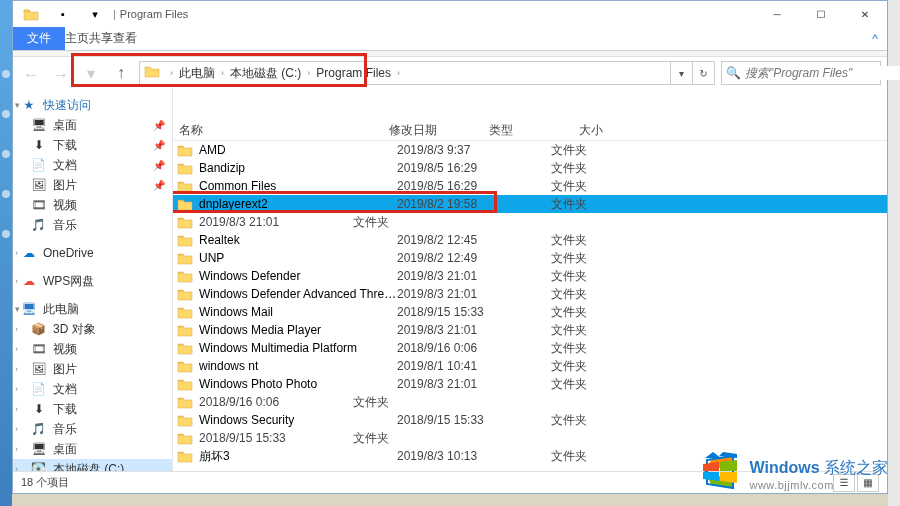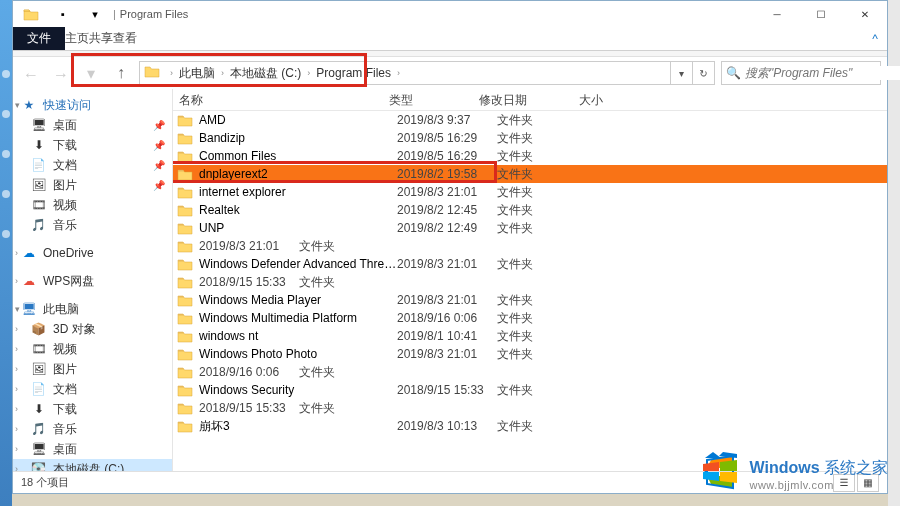--- a/index.html
+++ b/index.html
@@ -6,21 +6,21 @@
 body { background: #e8e8e8; width: 900px; height: 506px; overflow: hidden; position: relative; }
 .window { position: absolute; left: 12px; top: 0; width: 876px; height: 494px; background: #fff; border: 1px solid #8badc9; display: flex; flex-direction: column; }
 .titlebar { height: 26px; background: #fff; display: flex; align-items: center; font-size: 11px; }
 .titlebar .icon { width: 16px; height: 16px; margin: 0 6px; display:flex;align-items:center;justify-content:center; }
 .titlebar .qat { display:flex; gap:4px; padding-left:4px; }
 .titlebar .sep { color:#888; margin:0 4px; }
 .titlebar .title { color:#555; }
 .titlebar .winbtns { margin-left:auto; display:flex; }
 .titlebar .winbtn { width:44px; height:26px; display:flex; align-items:center; justify-content:center; color:#333; font-size:10px; }
 .tabrow { height:24px; display:flex; align-items:stretch; font-size:12px; border-bottom:1px solid #d0d0d0; }
-.tabrow .filetab { background:#0f172a; color:#fff; padding:0 14px; display:flex; align-items:center; }
+.tabrow .filetab { background:#3b82f6; color:#fff; padding:0 14px; display:flex; align-items:center; }
 .tabrow .tab { padding:0 0; display:flex; align-items:center; color:#444; }
 .tabrow .help { margin-left:auto; width:24px; display:flex; align-items:center; justify-content:center; color:#1979ca; }
 .ribbonstrip { height:6px; background:#f5f5f5; border-bottom:1px solid #e0e0e0; }
 .addrrow { height:32px; background:#fff; display:flex; align-items:center; gap:6px; padding:0 6px; position:relative; }
 .navbtn { width:24px; height:24px; display:flex; align-items:center; justify-content:center; color:#666; border-radius:2px; }
 .navbtn.disabled { color:#ccc; }
 .addrbar { flex:1; height:24px; border:1px solid #ccc; display:flex; align-items:center; font-size:12px; background:#fff; }
 .addrbar .fi { width:18px; height:18px; margin:0 4px; }
 .crumb { padding:0 2px; color:#333; }
 .chev { color:#888; padding:0 4px; font-size:9px; }
@@ -31,34 +31,34 @@
 .body { flex:1; display:flex; overflow:hidden; }
 .sidebar { width:160px; border-right:1px solid #e5e5e5; background:#fff; overflow-y:auto; font-size:12px; padding:6px 0; }
 .sb-group { margin-bottom:8px; }
 .sb-item { display:flex; align-items:center; height:20px; padding-left:18px; gap:6px; color:#333; position:relative; }
 .sb-item.head { padding-left:8px; font-weight:400; }
 .sb-item.head.quick { color:#2670b8; }
 .sb-item.sel { background:#cde8ff; }
 .sb-item .exp { position:absolute; left:2px; font-size:9px; color:#888; }
 .sb-item .sbicon { width:16px; height:16px; display:flex;align-items:center;justify-content:center; font-size:12px; }
 .sb-item .pin { margin-left:auto; margin-right:6px; color:#888; font-size:10px; }
-.content { flex:1; display:flex; flex-direction:column; }
+.content { flex:1; display:flex; flex-direction:column;margin-top:30px; }
 .colheads { height:22px; border-bottom:1px solid #e8e8e8; display:flex; font-size:12px; color:#444; background:#fff; }
 .colheads .ch { padding:3px 6px; border-right:1px solid transparent; }
 .ch-name { width:210px; padding-left:6px; }
 .ch-date { width:100px; }
 .ch-type { width:90px; }
 .ch-size { width:80px; }
 .filelist { flex:1; overflow:auto; font-size:12px; }
 .row { display:flex; align-items:center; height:18px; padding-left:4px; }
 .row .fi { width:16px; height:14px; margin-right:6px; }
 .row .rname { width:198px; overflow:hidden; text-overflow:ellipsis; white-space:nowrap; }
 .row .rdate { width:100px; color:#444; }
-.row .rtype { width:90px; color:#444; }
-.row.sel { background:#f97316; }
+.row .rtype { width:90px; color:#444;text-align:right; }
+.row.sel { background:#0ea5e9; }
 .statusbar { height:22px; border-top:1px solid #e0e0e0; display:flex; align-items:center; font-size:11px; color:#444; padding:0 8px; }
 .statusbar .viewbtns { margin-left:auto; display:flex; gap:2px; }
 .statusbar .vbtn { width:22px; height:18px; border:1px solid #ccc; display:flex;align-items:center;justify-content:center; font-size:10px; }
 .folder-icon { fill:#ffd86b; stroke:#d9a537; stroke-width:0.5; }
 .leftstrip { position:absolute; left:0; top:0; width:12px; height:506px; background:linear-gradient(#5da9e6,#3d7fbf); display:flex; flex-direction:column; align-items:center; padding-top:70px; gap:32px; color:#fff; font-size:9px; }
 .leftstrip .dot { width:8px; height:8px; border-radius:50%; background:#fff; opacity:0.6; }
 .watermark { position:absolute; right:12px; bottom:10px; display:flex; align-items:center; gap:8px; z-index:20; }
 .wm-icon svg { width:40px; height:40px; }
 .wm-text { font-size:16px; color:#2a78c4; font-weight:500;text-align:center; }
 .wm-text .b { font-weight:700; }
@@ -236,22 +236,22 @@
               <span>本地磁盘 (C:)</span>
             </div>
           </div>
       </div>
 
     </div>
 
     <div class="content">
       <div class="colheads">
         <div class="ch ch-name">名称</div>
+        <div class="ch ch-date">修改日期</div>
         <div class="ch ch-type">类型</div>
-        <div class="ch ch-date">修改日期</div>
         <div class="ch ch-size">大小</div>
       </div>
       <div class="filelist" id="filelist" style="position:relative">
         <div class="redbox" style="left:-6px; top:50px; width:330px; height:22px;"></div>
       <div class="row">
             <span class="fi"><svg class="folder" viewBox="0 0 16 14">
                 <path class="folder-icon" d="M1 3h5l1.5 2H15v8H1z"></path>
                 <path d="M1 3h5l1 1.5H1z" fill="#e8b95a"></path>
               </svg></span>
             <span class="rname">AMD</span>
@@ -283,21 +283,20 @@
               </svg></span>
             <span class="rname">dnplayerext2</span>
             <span class="rdate">2019/8/2 19:58</span>
             <span class="rtype">文件夹</span>
           </div>
           <div class="row">
             <span class="fi"><svg class="folder" viewBox="0 0 16 14">
                 <path class="folder-icon" d="M1 3h5l1.5 2H15v8H1z"></path>
                 <path d="M1 3h5l1 1.5H1z" fill="#e8b95a"></path>
               </svg></span>
-            <span class="rname">internet explorer</span>
             <span class="rdate">2019/8/3 21:01</span>
             <span class="rtype">文件夹</span>
           </div>
           <div class="row">
             <span class="fi"><svg class="folder" viewBox="0 0 16 14">
                 <path class="folder-icon" d="M1 3h5l1.5 2H15v8H1z"></path>
                 <path d="M1 3h5l1 1.5H1z" fill="#e8b95a"></path>
               </svg></span>
             <span class="rname">Realtek</span>
             <span class="rdate">2019/8/2 12:45</span>
@@ -310,37 +309,39 @@
               </svg></span>
             <span class="rname">UNP</span>
             <span class="rdate">2019/8/2 12:49</span>
             <span class="rtype">文件夹</span>
           </div>
           <div class="row">
             <span class="fi"><svg class="folder" viewBox="0 0 16 14">
                 <path class="folder-icon" d="M1 3h5l1.5 2H15v8H1z"></path>
                 <path d="M1 3h5l1 1.5H1z" fill="#e8b95a"></path>
               </svg></span>
+            <span class="rname">Windows Defender</span>
             <span class="rdate">2019/8/3 21:01</span>
             <span class="rtype">文件夹</span>
           </div>
           <div class="row">
             <span class="fi"><svg class="folder" viewBox="0 0 16 14">
                 <path class="folder-icon" d="M1 3h5l1.5 2H15v8H1z"></path>
                 <path d="M1 3h5l1 1.5H1z" fill="#e8b95a"></path>
               </svg></span>
             <span class="rname">Windows Defender Advanced Threat ...</span>
             <span class="rdate">2019/8/3 21:01</span>
             <span class="rtype">文件夹</span>
           </div>
           <div class="row">
             <span class="fi"><svg class="folder" viewBox="0 0 16 14">
                 <path class="folder-icon" d="M1 3h5l1.5 2H15v8H1z"></path>
                 <path d="M1 3h5l1 1.5H1z" fill="#e8b95a"></path>
               </svg></span>
+            <span class="rname">Windows Mail</span>
             <span class="rdate">2018/9/15 15:33</span>
             <span class="rtype">文件夹</span>
           </div>
           <div class="row">
             <span class="fi"><svg class="folder" viewBox="0 0 16 14">
                 <path class="folder-icon" d="M1 3h5l1.5 2H15v8H1z"></path>
                 <path d="M1 3h5l1 1.5H1z" fill="#e8b95a"></path>
               </svg></span>
             <span class="rname">Windows Media Player</span>
             <span class="rdate">2019/8/3 21:01</span>

